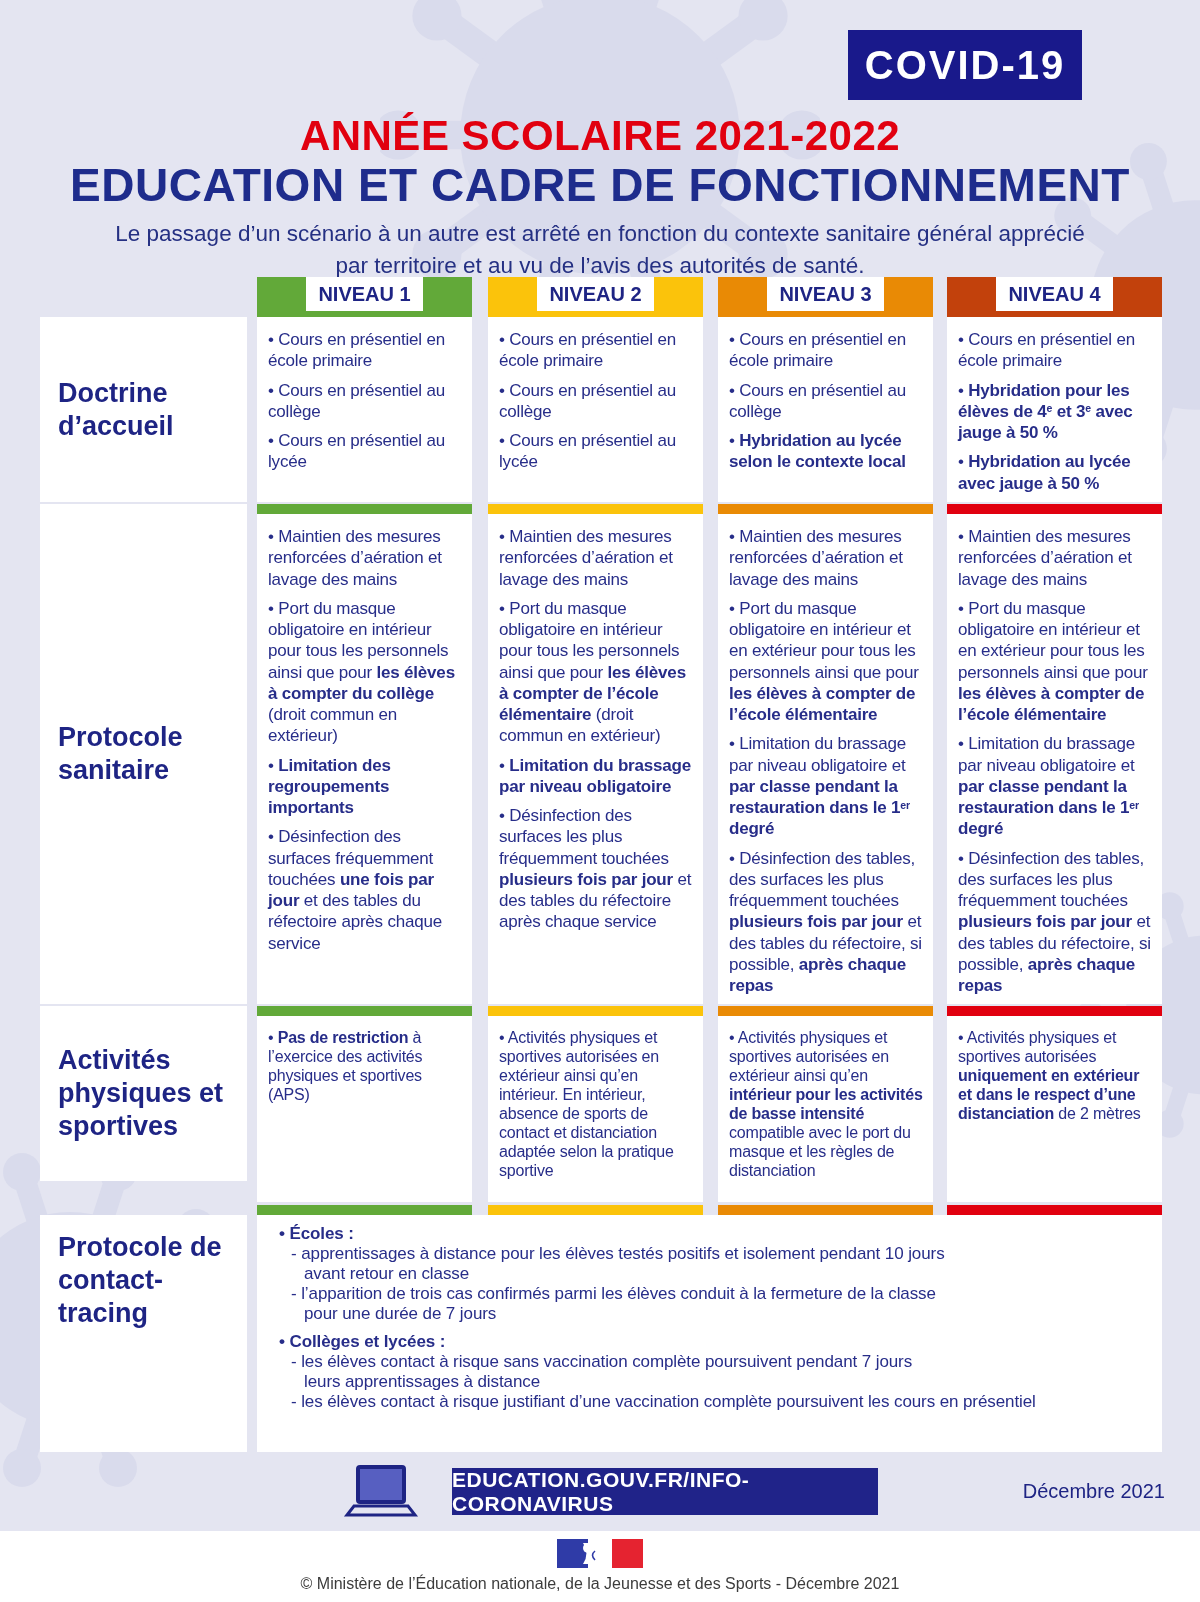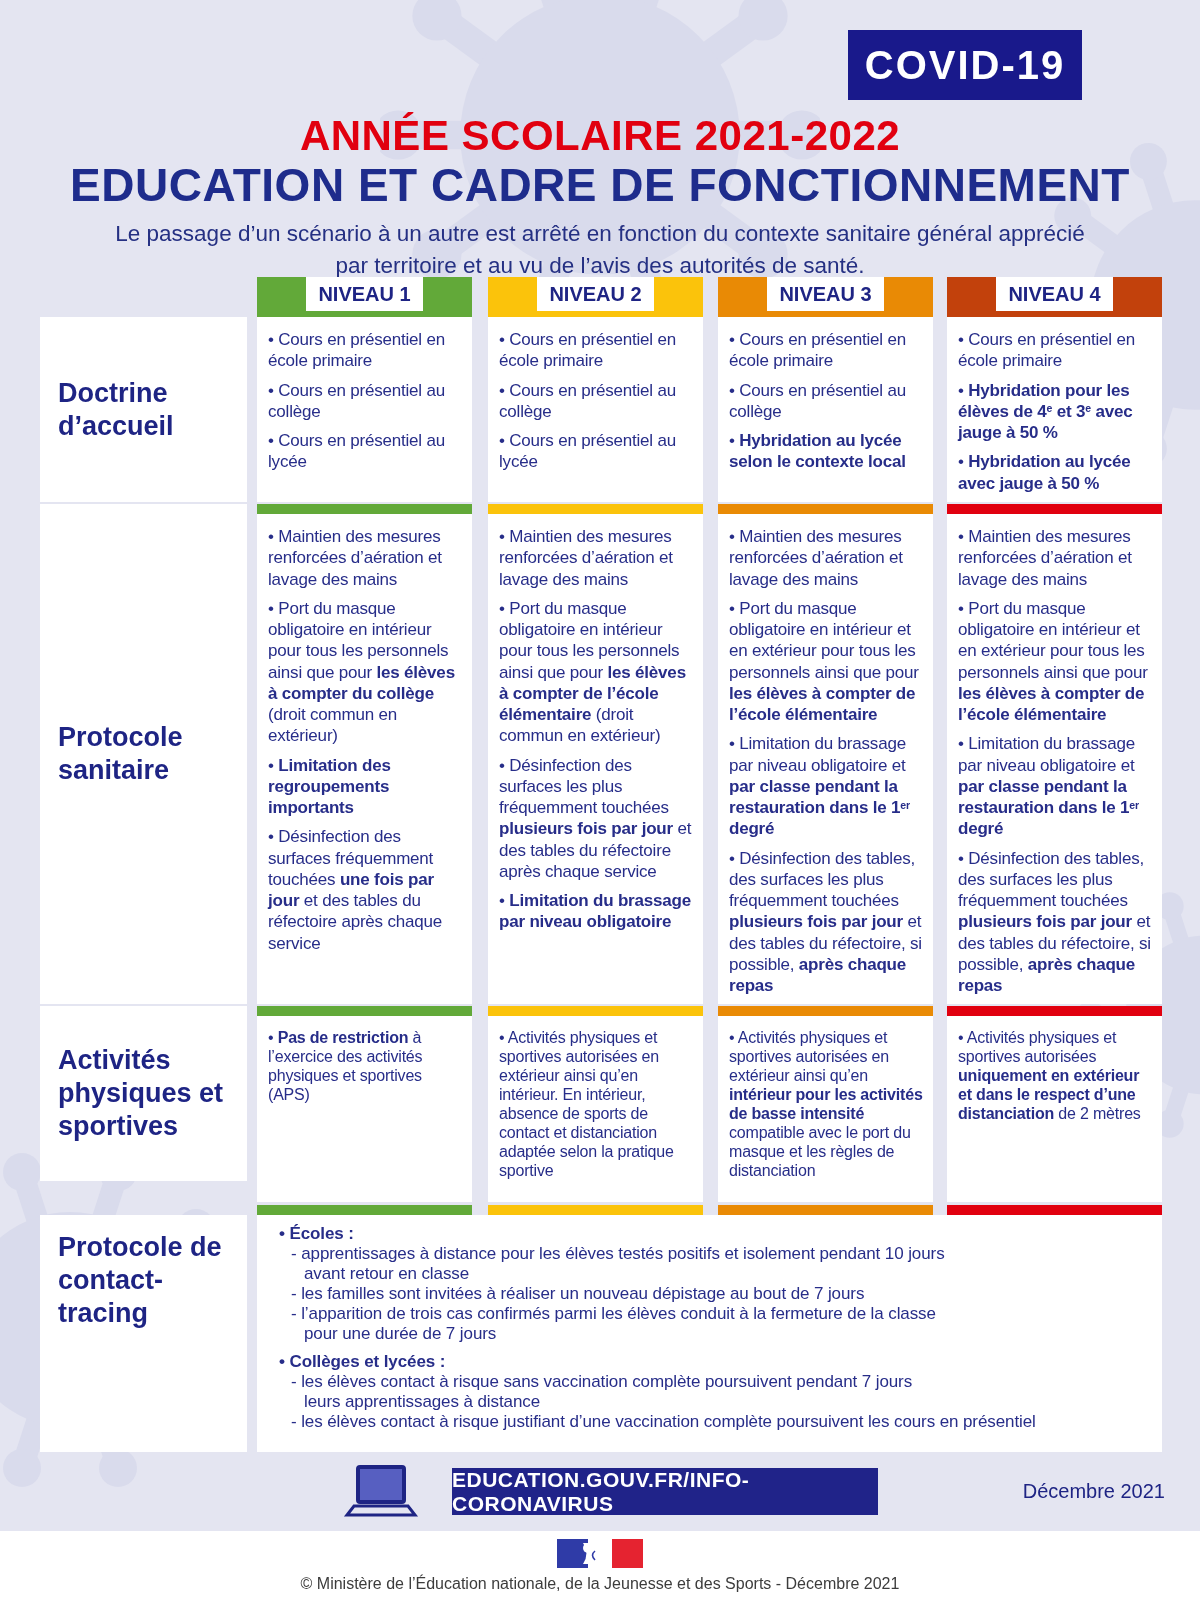--- a/index.html
+++ b/index.html
@@ -158,22 +158,22 @@
   <div class="abs z row-label" style="left:40px;top:504px;width:207px;height:500px">Protocole sanitaire</div>
   <div class="abs z cell" style="left:257px;top:514px;width:215px;height:490px">
     <div class="cell-item">Maintien des mesures renforcées d’aération et lavage des mains</div>
     <div class="cell-item">Port du masque obligatoire en intérieur pour tous les personnels ainsi que pour <b>les élèves à compter du collège</b> (droit commun en extérieur)</div>
     <div class="cell-item"><b>Limitation des regroupements importants</b></div>
     <div class="cell-item">Désinfection des surfaces fréquemment touchées <b>une fois par jour</b> et des tables du réfectoire après chaque service</div>
   </div>
   <div class="abs z cell" style="left:488px;top:514px;width:215px;height:490px">
     <div class="cell-item">Maintien des mesures renforcées d’aération et lavage des mains</div>
     <div class="cell-item">Port du masque obligatoire en intérieur pour tous les personnels ainsi que pour <b>les élèves à compter de l’école élémentaire</b> (droit commun en extérieur)</div>
+    <div class="cell-item"><b>Limitation du brassage par niveau obligatoire</b></div>
     <div class="cell-item">Désinfection des surfaces les plus fréquemment touchées <b>plusieurs fois par jour</b> et des tables du réfectoire après chaque service</div>
-    <div class="cell-item"><b>Limitation du brassage par niveau obligatoire</b></div>
   </div>
   <div class="abs z cell" style="left:718px;top:514px;width:215px;height:490px">
     <div class="cell-item">Maintien des mesures renforcées d’aération et lavage des mains</div>
     <div class="cell-item">Port du masque obligatoire en intérieur et en extérieur pour tous les personnels ainsi que pour <b>les élèves à compter de l’école élémentaire</b></div>
     <div class="cell-item">Limitation du brassage par niveau obligatoire et <b>par classe pendant la restauration dans le 1<sup>er</sup> degré</b></div>
     <div class="cell-item">Désinfection des tables, des surfaces les plus fréquemment touchées <b>plusieurs fois par jour</b> et des tables du réfectoire, si possible, <b>après chaque repas</b></div>
   </div>
   <div class="abs z cell" style="left:947px;top:514px;width:215px;height:490px">
     <div class="cell-item">Maintien des mesures renforcées d’aération et lavage des mains</div>
     <div class="cell-item">Port du masque obligatoire en intérieur et en extérieur pour tous les personnels ainsi que pour <b>les élèves à compter de l’école élémentaire</b></div>
@@ -202,21 +202,20 @@
   <div class="abs z thin-bar" style="left: 257px; top: 1205px; width: 215px; background-color: rgb(98, 169, 57);"></div>
   <div class="abs z thin-bar" style="left: 488px; top: 1205px; width: 215px; background-color: rgb(251, 195, 11);"></div>
   <div class="abs z thin-bar" style="left: 718px; top: 1205px; width: 215px; background-color: rgb(233, 138, 5);"></div>
   <div class="abs z thin-bar" style="left: 947px; top: 1205px; width: 215px; background-color: rgb(225, 0, 15);"></div>
   <div class="abs z row-label top-align" style="left:40px;top:1215px;width:207px;height:237px">Protocole de contact-tracing</div>
   <div class="abs z contact-box" style="left:257px;top:1215px;width:905px;height:237px">
     <div class="contact-group">
       <div class="contact-title">Écoles :</div>
       <div class="contact-items">
         <div class="contact-item">apprentissages à distance pour les élèves testés positifs et isolement pendant 10 jours<br>avant retour en classe</div>
-        <div class="contact-item">les familles sont invitées à réaliser un nouveau dépistage au bout de 7 jours</div>
         <div class="contact-item">l’apparition de trois cas confirmés parmi les élèves conduit à la fermeture de la classe<br>pour une durée de 7 jours</div>
       </div>
     </div>
     <div class="contact-group">
       <div class="contact-title">Collèges et lycées :</div>
       <div class="contact-items">
         <div class="contact-item">les élèves contact à risque sans vaccination complète poursuivent pendant 7 jours<br>leurs apprentissages à distance</div>
         <div class="contact-item">les élèves contact à risque justifiant d’une vaccination complète poursuivent les cours en présentiel</div>
       </div>
     </div>

